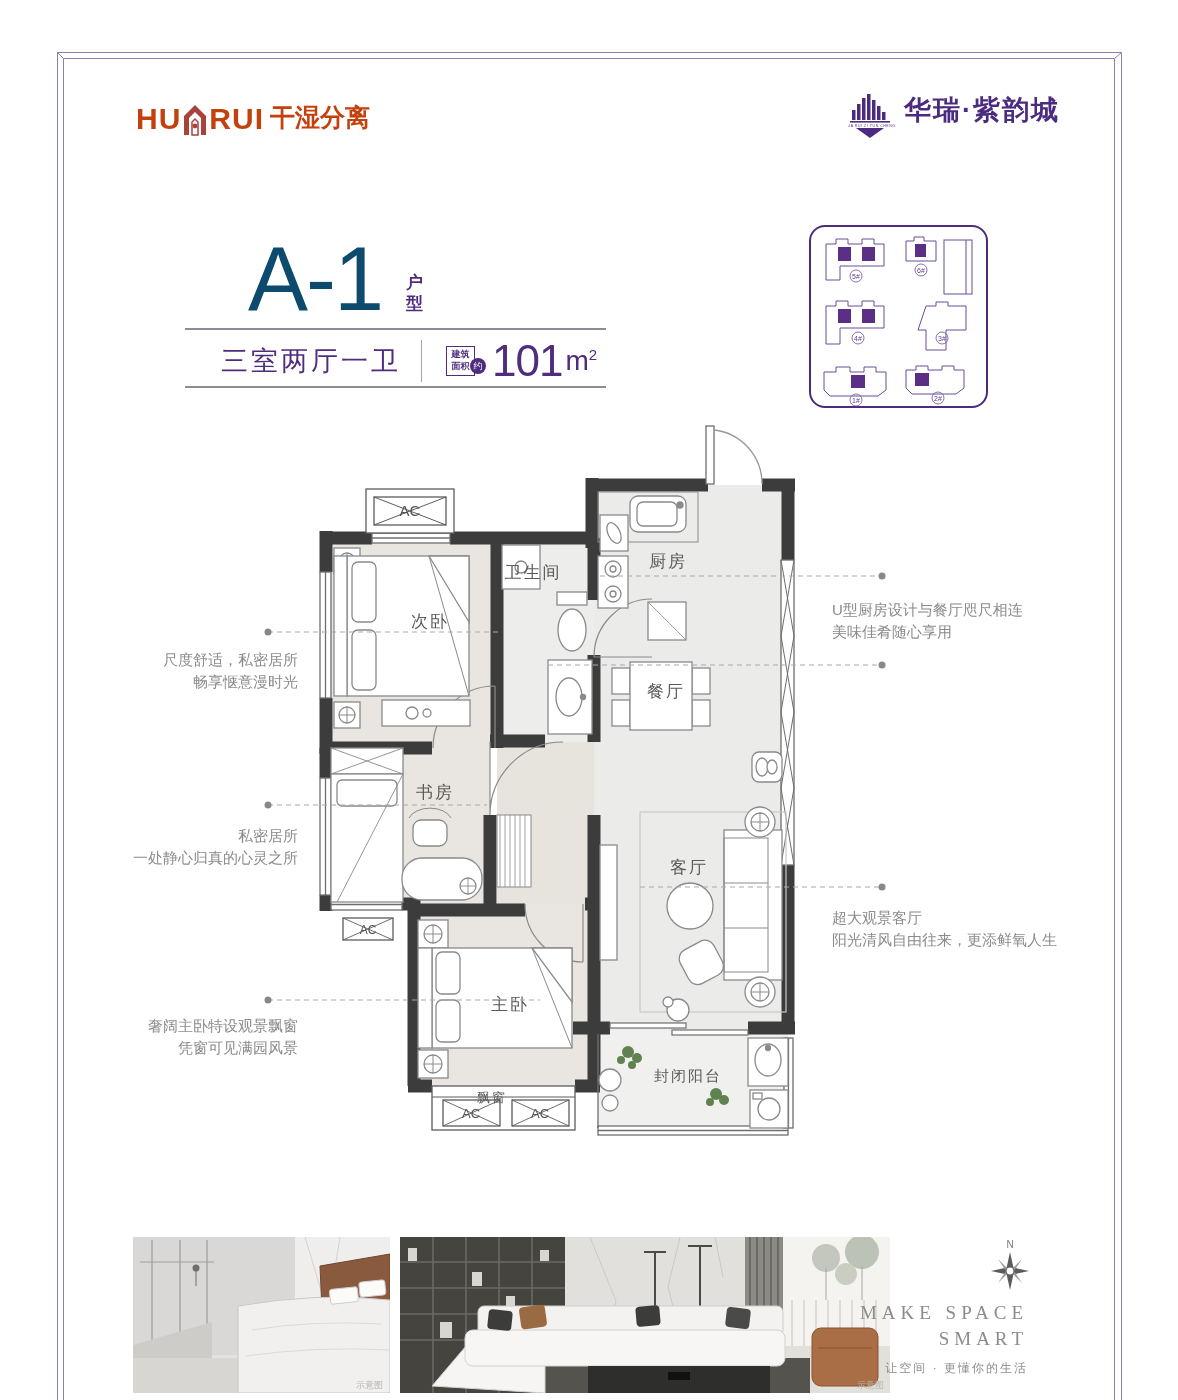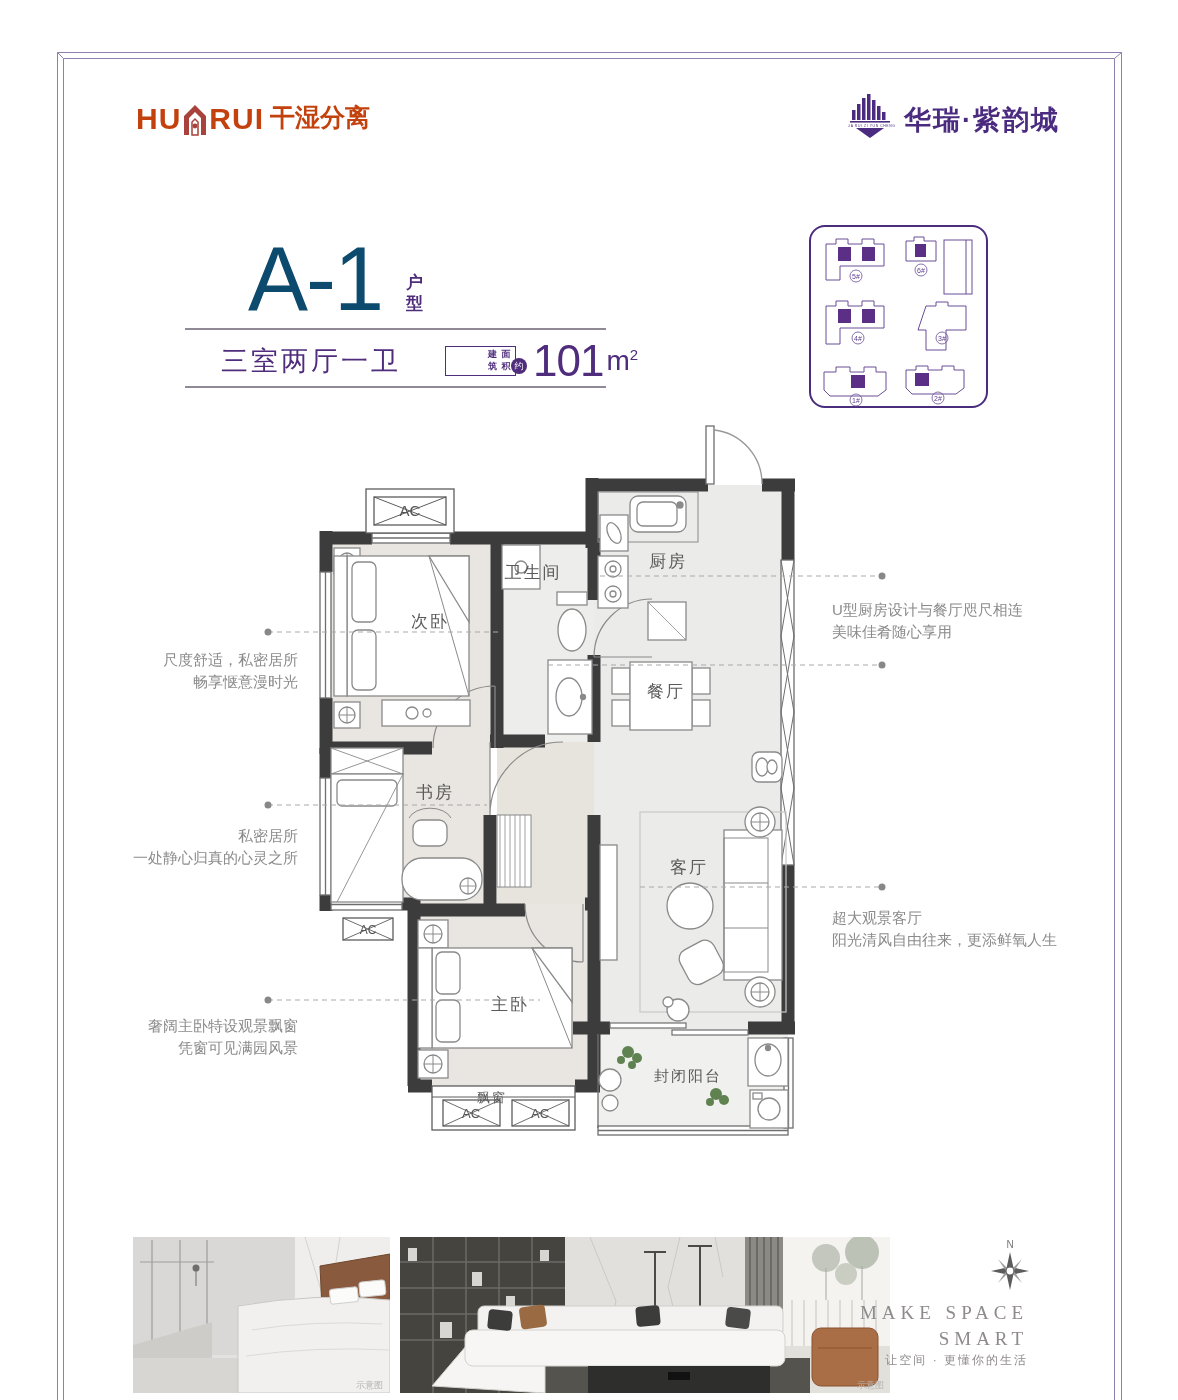--- a/index.html
+++ b/index.html
@@ -5,51 +5,51 @@
   html,body{margin:0;padding:0;background:#fff;}
   .page{position:relative;width:1178px;height:1400px;background:#fff;overflow:hidden;
         font-family:"Liberation Sans",sans-serif;}
   .abs{position:absolute;}
   svg text{font-family:"Liberation Sans",sans-serif;}
 
   
   .logo-left{left:136px;top:96px;display:flex;color:#c2410c;margin-top:8px;}
   .logo-left .lat{font-size:30px;font-weight:700;letter-spacing:1px;line-height:1;}
   .logo-left .cn{font-size:25px;font-weight:700;margin-left:6px;line-height:1.05;}
-  .logo-right{left:848px;top:92px;display:flex;align-items:flex-end;color:#4b2b7f;}
+  .logo-right{left:848px;top:92px;display:flex;align-items:flex-start;color:#4b2b7f;}
   .logo-right .icon{width:48px;height:46px;margin-right:8px;}
   .logo-right .name{font-size:27px;font-weight:700;letter-spacing:2px;}
 
   
   .t-unit{left:248px;top:234px;font-size:90px;font-weight:500;color:#0c4a6e;letter-spacing:-2px;line-height:1;}
   .t-suffix{left:406px;top:272px;font-size:17px;color:#4f2c7c;line-height:1.25;font-weight:700;}
   .t-name{left:436px;top:266px;font-size:40px;color:#4f2c7c;font-weight:500;letter-spacing:26px;white-space:nowrap;}
   .t-line{left:185px;width:421px;border-top:2px solid #8f8a96;height:0;}
   .t-row{left:185px;top:336px;width:421px;height:50px;display:flex;align-items:center;color:#4f2c7c;}
   .t-spec{font-size:27px;letter-spacing:3px;font-weight:500;margin-left:36px;white-space:nowrap;}
   .t-vdiv{width:1px;height:42px;background:#a79fb2;margin:0 24px 0 20px;}
   .t-badge{display:flex;align-items:center;}
   .t-badge .box{width:27px;height:28px;border:1px solid #4f2c7c;font-size:9px;line-height:1.3;
-                display:flex;align-items:center;justify-content:center;font-weight:700;padding-left:42px;}
+                display:flex;flex-direction:column;align-items:center;justify-content:center;font-weight:700;}
   .t-badge .circ{width:16px;height:16px;border-radius:50%;background:#4f2c7c;color:#fff;font-size:9px;
                  display:flex;align-items:center;justify-content:center;margin-left:-5px;margin-top:10px;}
   .t-num{font-size:44px;font-weight:500;margin-left:6px;letter-spacing:-1px;}
   .t-unitm{font-size:28px;font-weight:500;margin-left:3px;}
   .t-sup{font-size:15px;font-weight:500;vertical-align:super;}
 
   
   .ann{font-size:15px;color:#8b8b8b;line-height:22px;}
   .ann.r{text-align:left;}
   .ann.l{text-align:right;}
 
   
   .slogan{left:828px;top:1300px;width:200px;text-align:right;color:#8f8a8d;
           font-family:"Liberation Serif",serif;}
   .slogan .en{font-size:19px;letter-spacing:5px;line-height:26px;font-weight:500;}
-  .slogan .cn{font-size:12px;letter-spacing:2px;margin-top:0;font-family:"Liberation Sans",sans-serif;color:#918c8f;}
+  .slogan .cn{font-size:12px;letter-spacing:2px;margin-top:8px;font-family:"Liberation Sans",sans-serif;color:#918c8f;}
 </style>
 </head>
 <body>
 
 <div class="page">
 
 <svg class="abs graphics" style="left:0;top:0" width="1178" height="1400" viewBox="0 0 1178 1400">
 
   <g stroke="#8f7fae" stroke-width="1" fill="none">
     <path d="M57.5,1400 L57.5,52.5 L1121.5,52.5 L1121.5,1400"></path>

